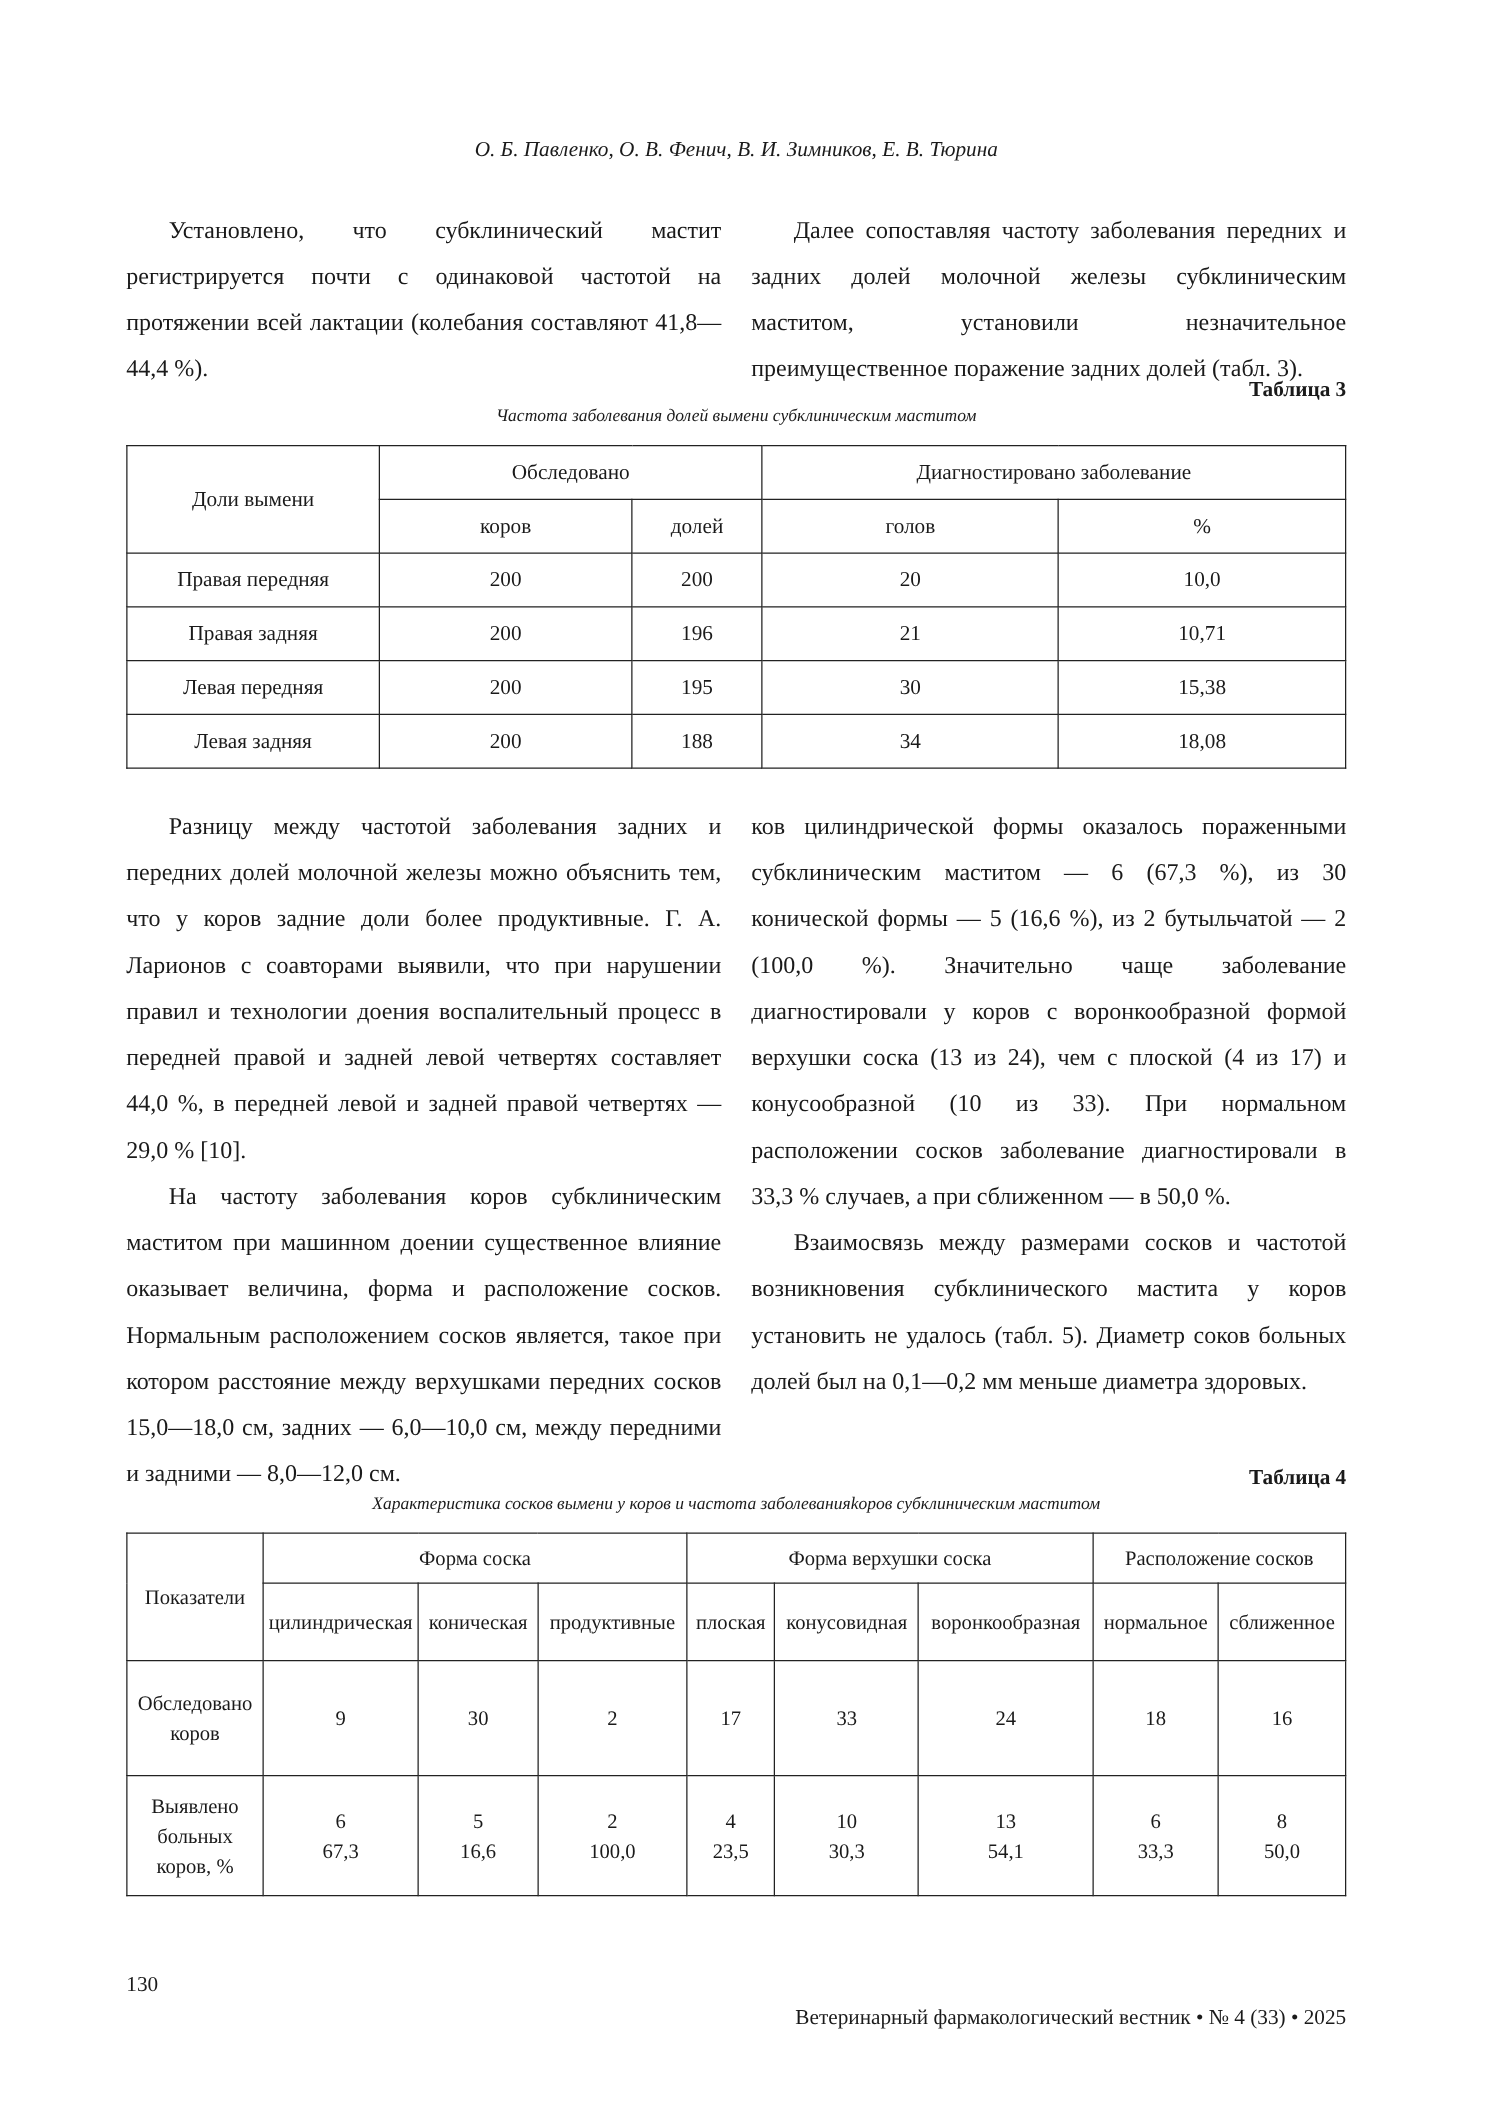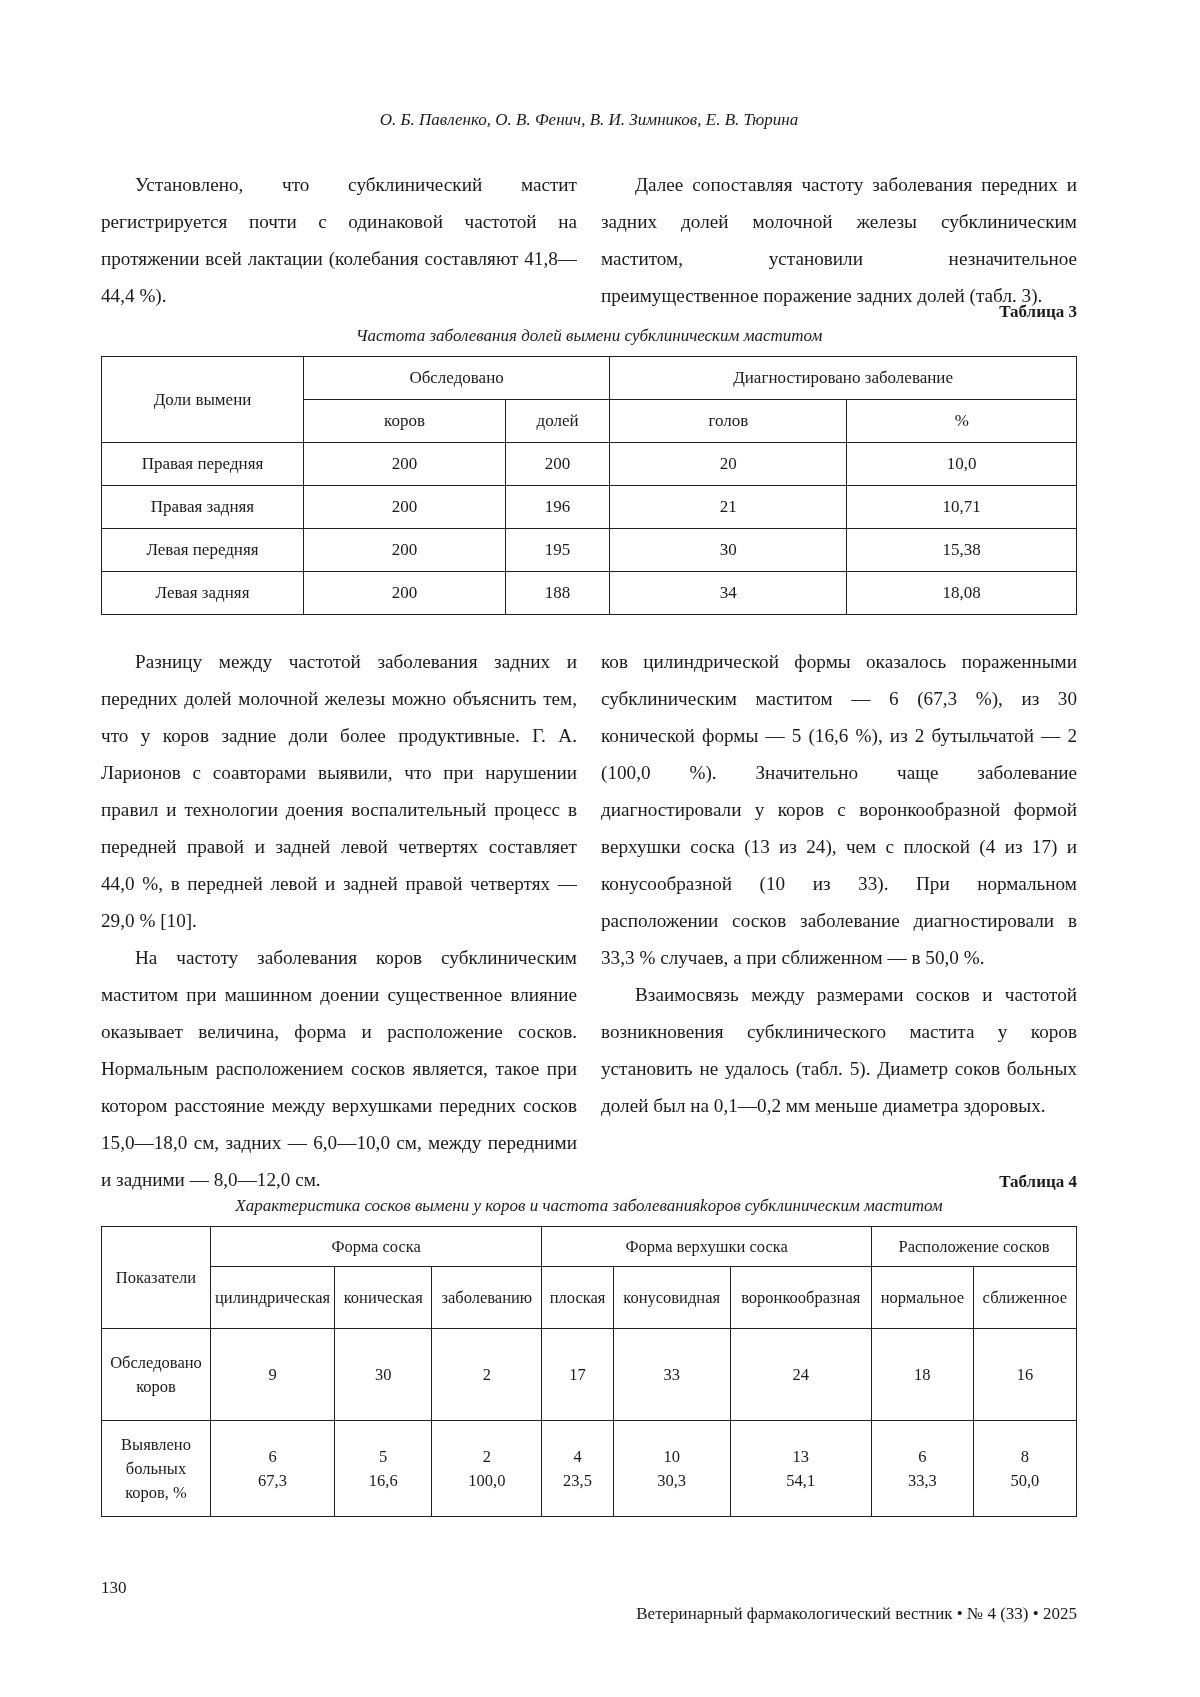--- a/index.html
+++ b/index.html
@@ -14,21 +14,21 @@
   }
   .col { position: absolute; width: 476px; font-size: 19.2px; line-height: 37px; text-align: justify; }
   .col p { margin: 0; text-indent: 34px; hyphens: manual; }
   .col p.cont { text-indent: 0; }
   .col-left-top { left: 0; top: 166px; }
   .col-right-top { left: 500px; top: 166px; }
   .col-left-mid { left: 0; top: 643px; }
   .col-right-mid { left: 500px; top: 643px; }
 
   .table-label { position: absolute; right: 0; font-weight: bold; font-size: 17px; }
-  .table-caption { position: absolute; left: 0; width: 976px; text-align: center; font-style: italic; font-size: 17px; }
+  .table-caption { position: absolute; left: 0; width: 976px; text-align: center; font-style: italic; font-size: 14px; }
   #t3-label { top: 302px; }
   #t3-caption { top: 326px; }
   #t4-label { top: 1172px; }
   #t4-caption { top: 1196px; }
 
   table.data { position: absolute; left: 0; width: 976px; border-collapse: collapse; font-size: 17px; }
   table.data td, table.data th {
     border: 1.5px solid #222; text-align: center; vertical-align: middle; font-weight: normal; padding: 0 4px;
   }
   #table3 { top: 356px; }
@@ -123,21 +123,21 @@
     <tbody>
         <tr class="h1">
       <th rowspan="2">Показатели</th>
       <th colspan="3">Форма соска</th>
       <th colspan="3">Форма верхушки соска</th>
       <th colspan="2">Расположение сосков</th>
     </tr>
     <tr class="h2">
       <th>цилиндрическая</th>
       <th>коническая</th>
-      <th>заболеванию</th>
+      <th>продуктивные</th>
       <th>плоская</th>
       <th>конусовидная</th>
       <th>воронкообразная</th>
       <th>нормальное</th>
       <th>сближенное</th>
     </tr>
     <tr class="r1">
       <td>Обследовано коров</td>
       <td>9</td>
       <td>30</td>

